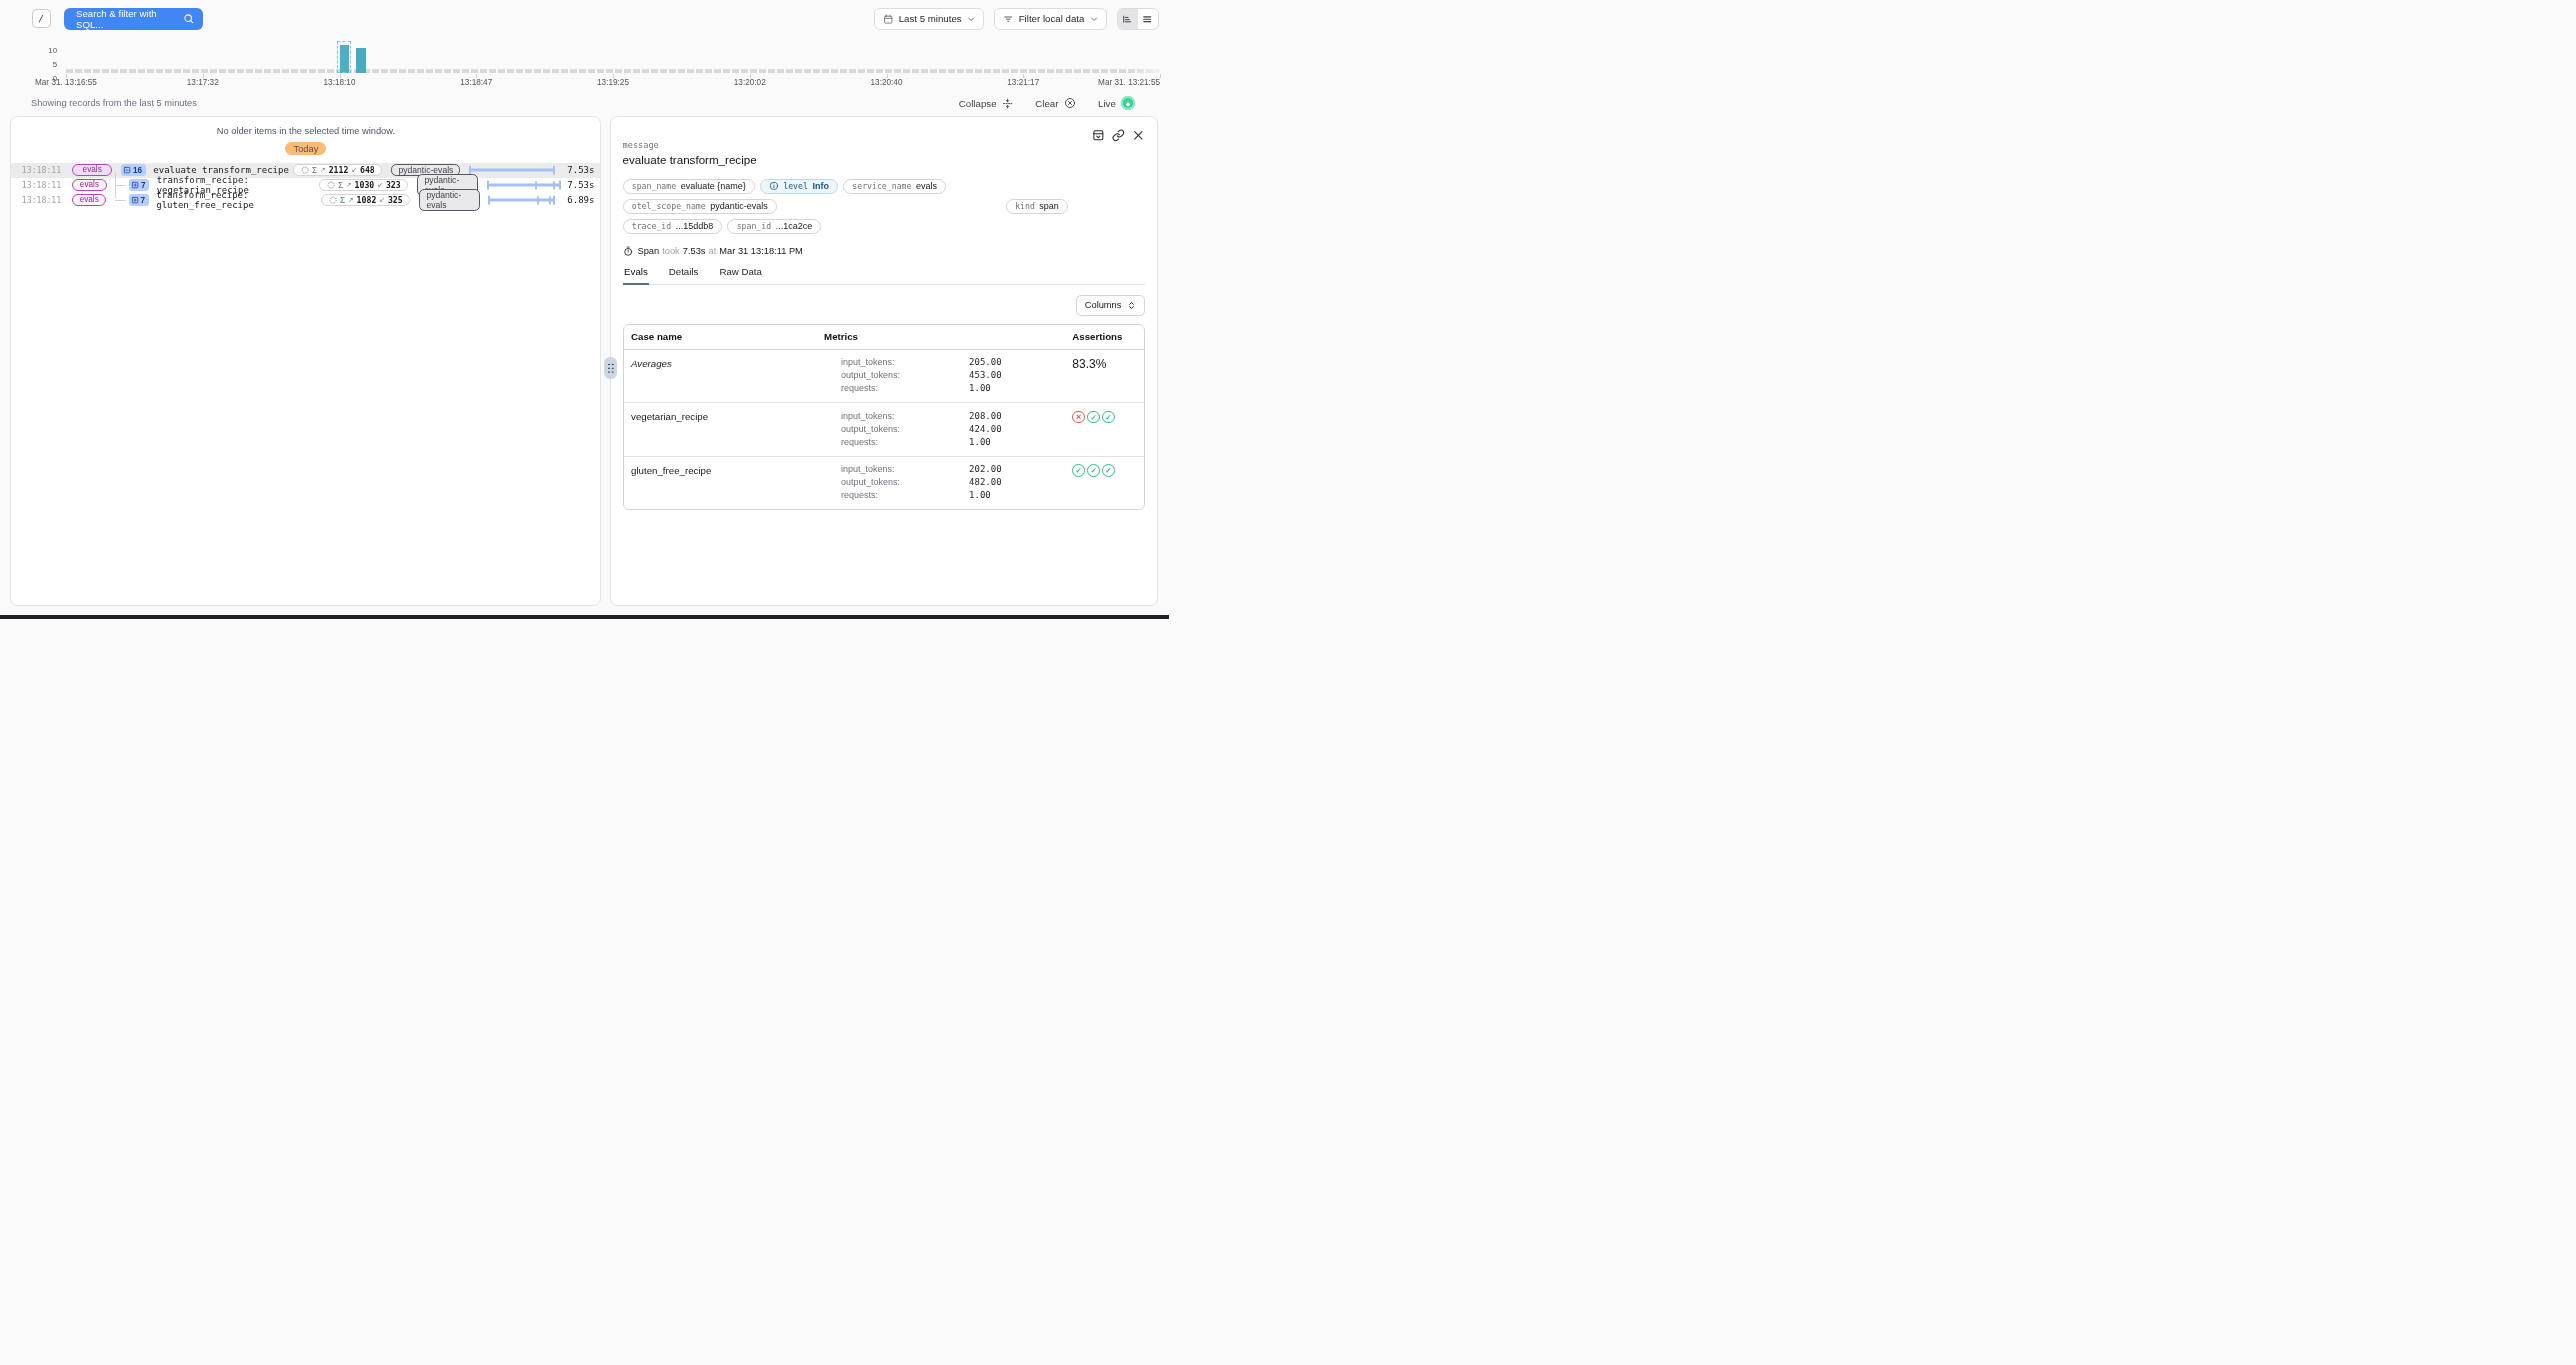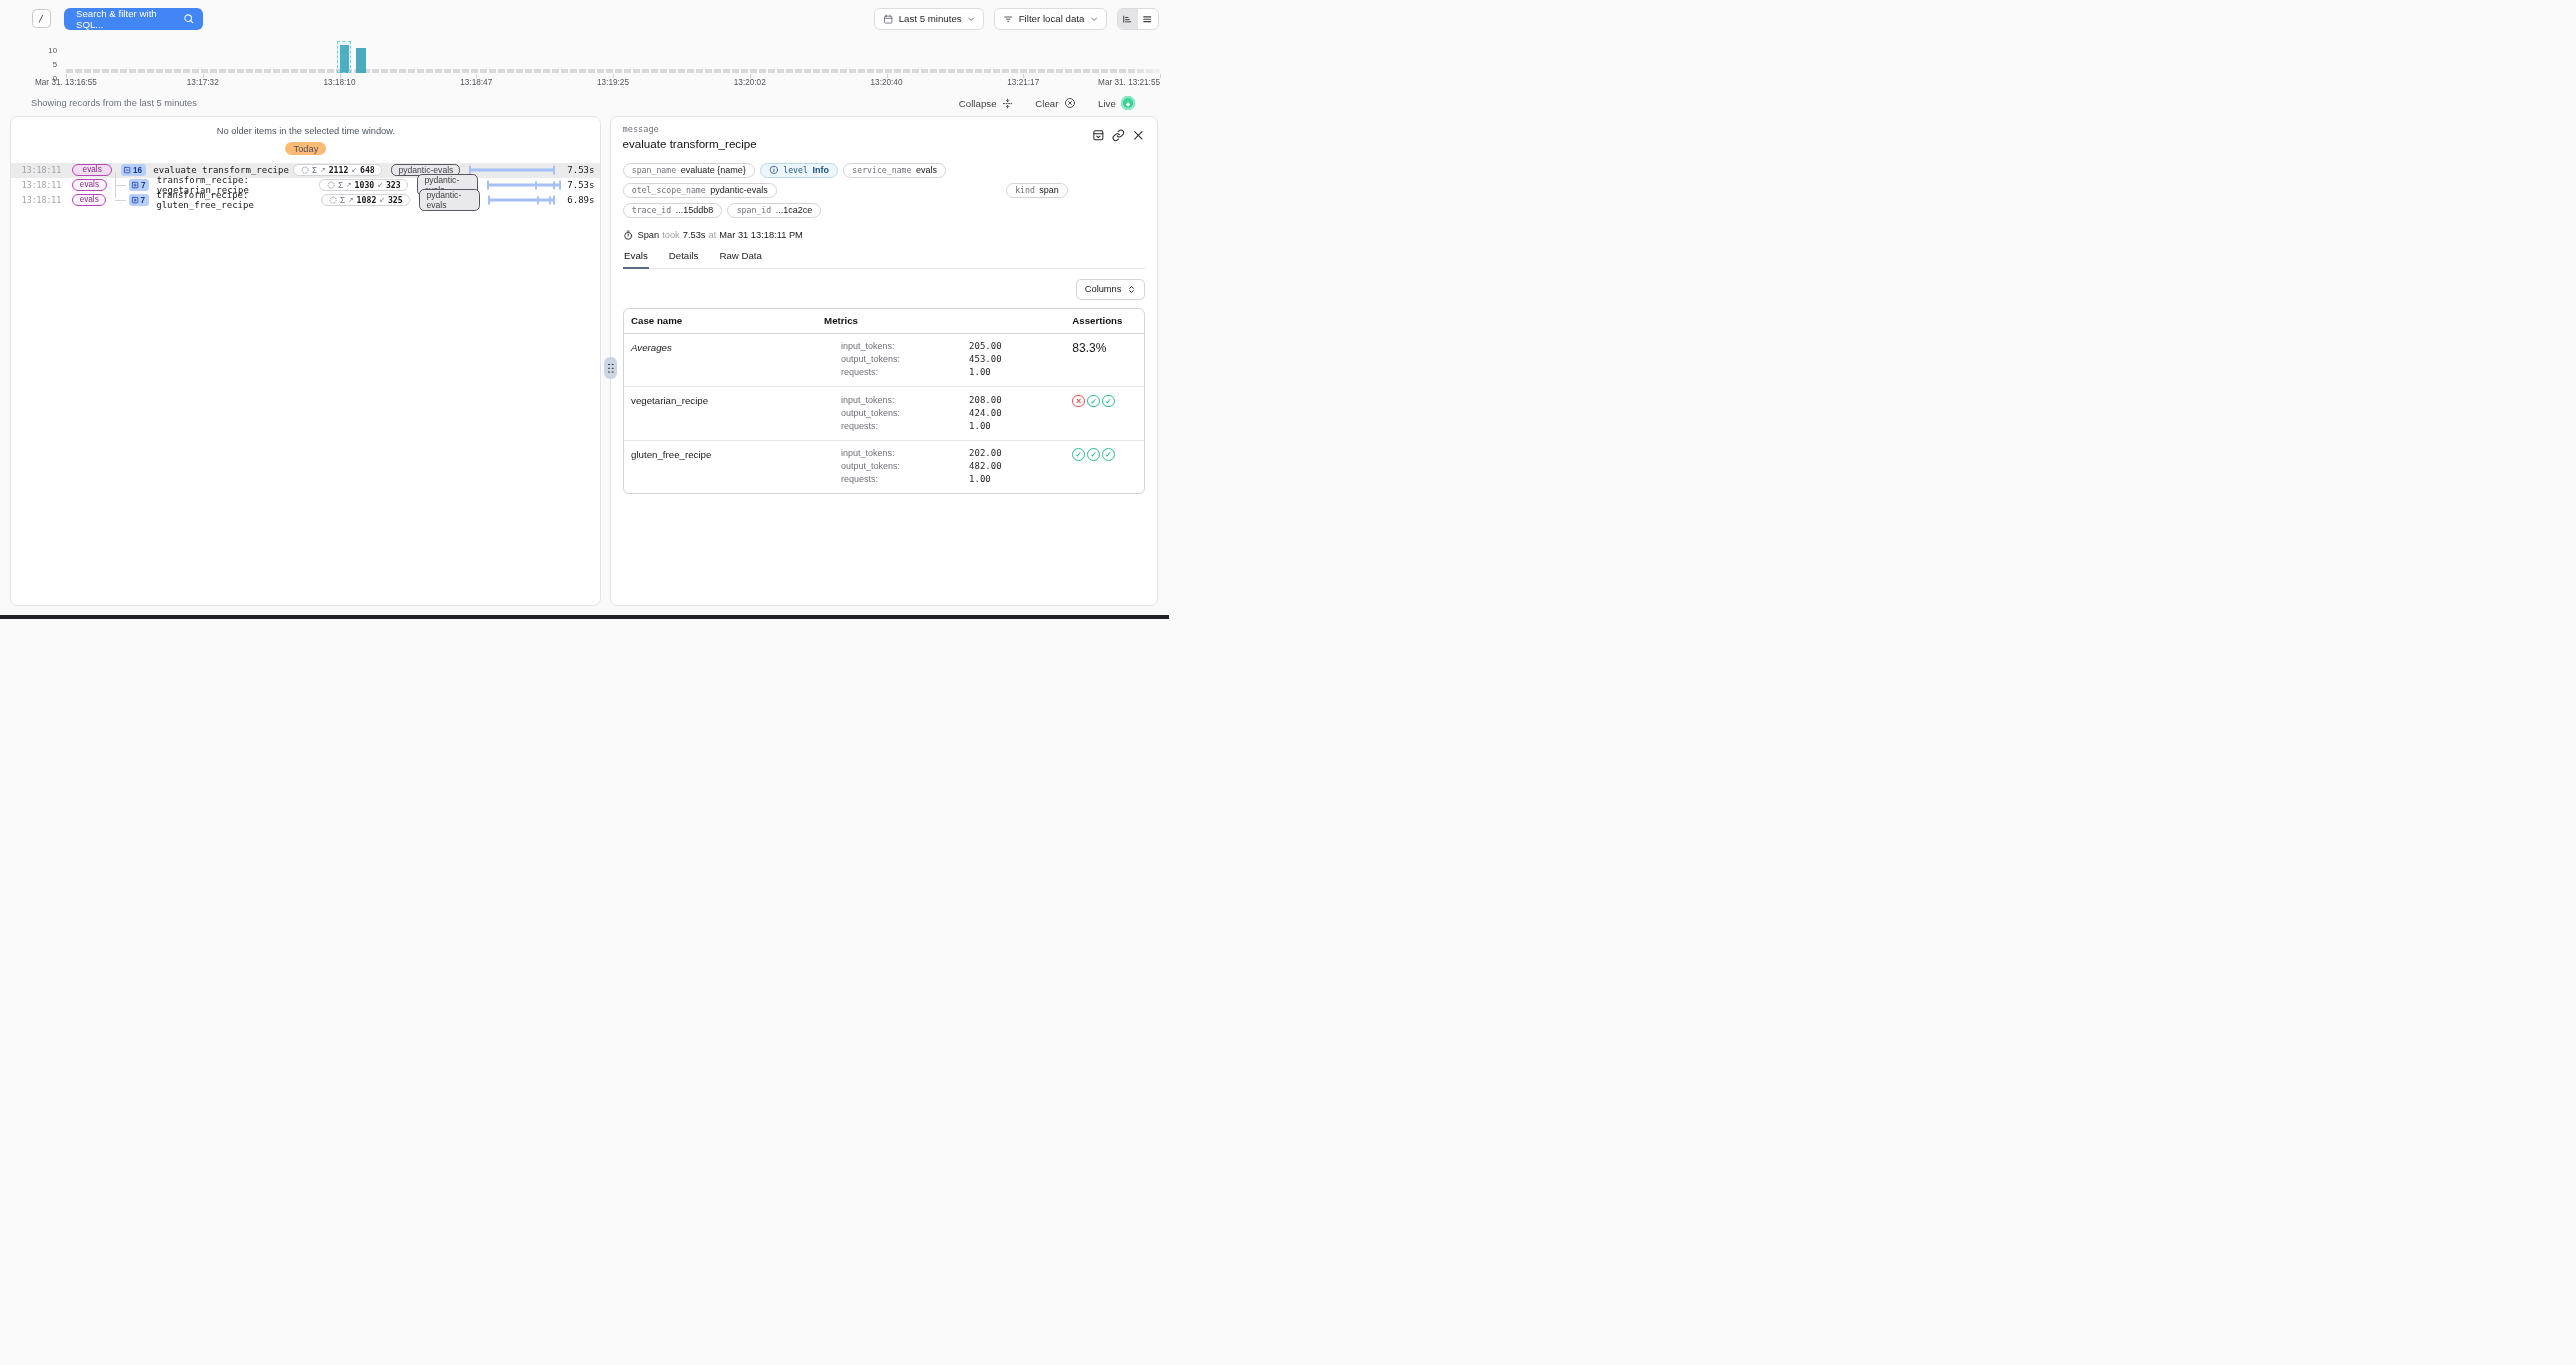--- a/index.html
+++ b/index.html
@@ -71,21 +71,21 @@
     width:14px; height:14px; border-radius:50%;
     background:radial-gradient(circle at 50% 40%, #41d69a 0%, #2ecb8d 70%);
     box-shadow:0 0 0 1.9px #8bebc4 inset; display:flex; align-items:center; justify-content:center;
     color:#fff; font-size:6px;
   }
 
   
   .main { position:absolute; left:10.4px; right:11.2px; top:116px; bottom:12.7px; display:flex; }
   .panel { background:#fff; border:0.7px solid #e4e4e7; border-radius:7.5px; }
   .left-panel { width:591px; position:relative; overflow:hidden; }
-  .right-panel { flex:1; margin-left:8.2px; position:relative; padding:7px 12px; }
+  .right-panel { flex:1; margin-left:8.2px; position:relative; padding:23px 12px; }
   .drag-handle {
     position:absolute; left:594px; top:241px; width:12.7px; height:22.4px; z-index:5;
     background:#ccd6e2; border-radius:6px; display:flex; align-items:center; justify-content:center; cursor:col-resize;
   }
   .drag-handle i {
     width:1.9px; height:1.9px; background:#27272a; border-radius:50%; display:block;
     box-shadow:3.7px 0 0 #27272a, 0 3.7px 0 #27272a, 3.7px 3.7px 0 #27272a, 0 7.5px 0 #27272a, 3.7px 7.5px 0 #27272a;
     margin:-7.5px 3.7px 0 0;
   }
 

